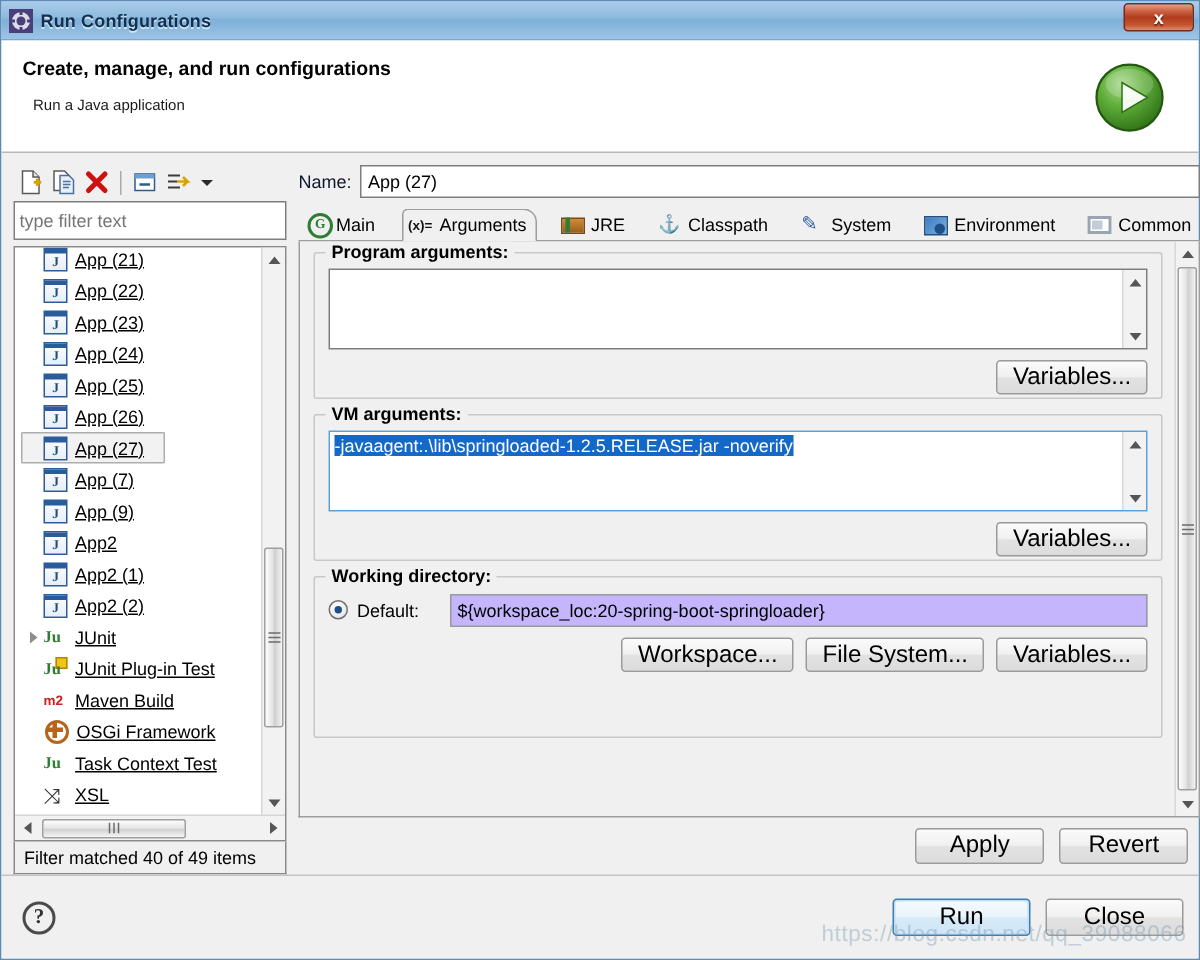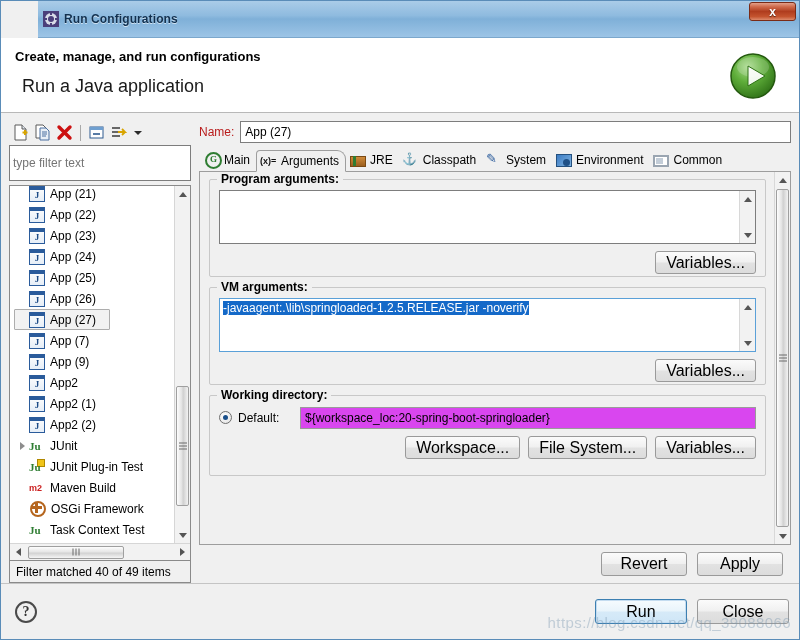--- a/index.html
+++ b/index.html
@@ -20,27 +20,26 @@
     position: absolute;
     left: 0; top: 0;
     width: 800px; height: 640px;
     border: 1px solid #5a8cb8;
     background: #f0f0f0;
     display: flex; flex-direction: column;
   }
 
   
   #titlebar {
-    height: 37px;
+    height: 26px;
     background: linear-gradient(180deg,#aacce8 0%, #8fbbdf 40%, #7fb0d8 50%, #9cc4e6 100%);
     display: flex; align-items: center;
     padding-left: 5px;
     position: relative;
     border-bottom: 1px solid #7ba7cc;
-    margin-left: 37px;
   }
   .title-icon {
     width: 16px; height: 16px; margin-right: 5px; flex: 0 0 16px;
     position: relative;
   }
   .title-text {
     font-size: 12px; font-weight: bold; color: #11304f;
     text-shadow: 0 1px 0 rgba(255,255,255,.6);
     letter-spacing: .1px;
   }
@@ -61,21 +60,21 @@
     background: #ffffff;
     height: 75px;
     border-bottom: 1px solid #b8b8b8;
     position: relative;
     padding: 11px 0 0 14px;
   }
   #header-title {
     font-size: 13px; font-weight: bold; color: #000;
   }
   #header-subtitle {
-    font-size: 18px; color: #1a1a1a; margin-top: 12px; margin-left: 7px;
+    font-size: 10px; color: #1a1a1a; margin-top: 12px; margin-left: 7px;
   }
   #run-badge {
     position: absolute; right: 22px; top: 14px;
     width: 48px; height: 48px;
   }
 
   
   #body {
     flex: 1 1 auto;
     background: #f0f0f0;
@@ -101,21 +100,21 @@
     width: 13px; height: 19px; display: flex; align-items: center; justify-content: center;
     cursor: pointer;
   }
   .tb-arrow::after {
     content: ""; width: 0; height: 0;
     border-left: 4px solid transparent; border-right: 4px solid transparent;
     border-top: 4px solid #2b2b2b;
   }
 
   #filter-input {
-    height: 36px; width: 100%;
+    height: 26px; width: 100%;
     border: 1px solid #7d7d7d;
     background: #fff;
     font-family: "Liberation Sans", sans-serif;
     font-size: 12px;
     color: #000;
     padding: 0 3px;
     margin-bottom: 4px;
   }
 
   #tree-box {
@@ -127,20 +126,21 @@
     overflow: hidden;
   }
   #tree-scroll-area {
     flex: 1 1 auto;
     position: relative;
     overflow: hidden;
   }
   #tree-list {
     position: absolute; left: 0; top: -3px; right: 16px;
     padding: 0;
+    text-decoration: underline;
   }
   .tree-item {
     height: 21px;
     display: flex; align-items: center;
     padding-left: 6px;
     font-size: 12px; color: #000;
     white-space: nowrap;
     cursor: default;
   }
   .tree-item .twisty {
@@ -280,35 +280,36 @@
   
   #right-pane {
     flex: 1 1 auto;
     margin-left: 8px;
     display: flex; flex-direction: column;
   }
   #name-row {
     display: flex; align-items: center;
     height: 24px; margin-bottom: 6px;
   }
-  #name-label { font-size: 12px; color: #b91c1c; margin-right: 6px; }
+  #name-label { font-size: 12px; color: #0f172a; margin-right: 6px; }
   #name-input {
     flex: 1 1 auto; height: 22px;
     border: 1px solid #7d7d7d; background: #fff;
     font-family: "Liberation Sans", sans-serif; font-size: 12px; color: #000;
     padding: 0 4px;
   }
 
   
   #tabs {
-    display: flex; align-items: flex-start;
+    display: flex; align-items: center;
     height: 22px;
     border-bottom: 1px solid #9d9d9d;
     position: relative;
     padding-left: 1px;
+    gap: 12px;
   }
   .tab {
     display: flex; align-items: center;
     height: 20px; padding: 0 6px 0 4px;
     font-size: 12px; color: #000;
     cursor: pointer;
     gap: 4px;
     position: relative;
     white-space: nowrap;
   }
@@ -458,21 +459,21 @@
     width: 5px; height: 5px; border-radius: 50%;
     background: #1a4f8a;
   }
   .radio-label {
     font-size: 12px; color: #000;
     width: 62px; flex: 0 0 62px;
   }
   .wd-input {
     flex: 1 1 auto; height: 22px;
     border: 1px solid #9a9a9a;
-    background: #d946ef;
+    background: #c4b5fd;
     font-size: 12px; color: #000;
     padding: 0 4px;
     display: flex; align-items: center;
     font-family: "Liberation Sans", sans-serif;
   }
   .wd-input.disabled { background: #f4f4f4; color: #5c5c5c; }
 
   
   #content-vscroll {
     width: 16px; flex: 0 0 16px;
@@ -803,21 +804,21 @@
                 <div class="sb-arrow sb-down">
                     <span></span>
                   </div>
               </div>
             </div>
             <div class="btn-row">
               <button class="btn">Variables...</button>
             </div>
           </div>
 
-          <div class="group" style="height:81px;">
+          <div class="group" style="height:108px;">
             <div class="group-title">Working directory:</div>
 
             <div class="radio-row">
               <div class="radio checked"></div>
               <div class="radio-label">Default:</div>
               <div class="wd-input">
                 <span>${workspace_loc:20-spring-boot-springloader}</span>
               </div>
             </div>
 
@@ -842,22 +843,22 @@
                 <i></i>
               </div>
           </div>
           <div class="sb-arrow sb-down" style="position:absolute;bottom:0;left:0;">
               <span></span>
             </div>
         </div>
       </div>
 
       <div id="apply-row">
+        <button class="btn">Apply</button>
         <button class="btn">Revert</button>
-        <button class="btn">Apply</button>
       </div>
     </div>
   </div>
 
   <div id="footer">
     <div id="help-icon">?</div>
     <div id="footer-buttons">
       <button class="btn default">Run</button>
       <button class="btn">Close</button>
     </div>

